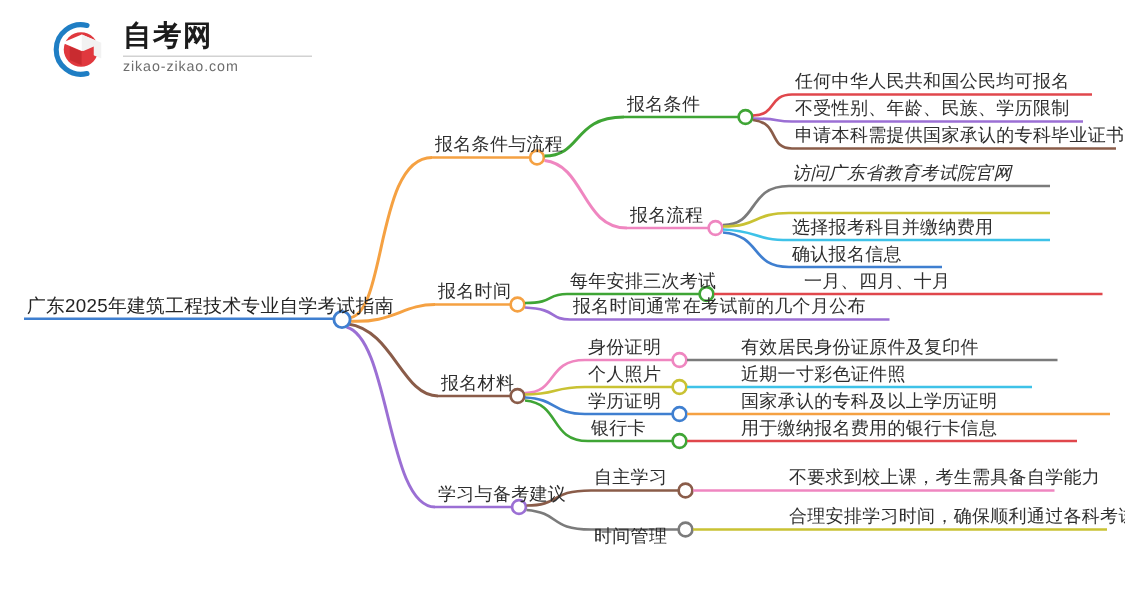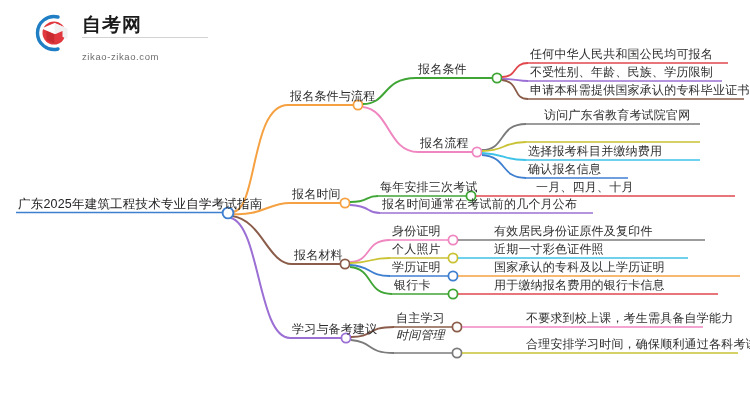--- a/index.html
+++ b/index.html
@@ -64,21 +64,21 @@
     color: #1b1b1b;
     letter-spacing: 1px;
     line-height: 22px;
   }
   #logo-sub {
     font-size: 9.5px;
     color: #6d6d6d;
     letter-spacing: .6px;
     line-height: 12px;
     border-top: 1px solid #d2d2d2;
-    padding-top: 13px;
+    padding-top: 1px;
     margin-top: 1px;
     width: 126px;
   }
 </style>
 </head>
 <body>
 
 <div id="stage">
 
   <div id="logo">
@@ -189,21 +189,21 @@
   <div class="node-label" style="left:290px; top:89px;">报名条件与流程</div>
 
   <div class="node-label" style="left:418px; top:62px;">报名条件</div>
 
   <div class="leaf-label" style="left:530px; top:65px;">不受性别、年龄、民族、学历限制</div>
   <div class="leaf-label" style="left:530px; top:47px;">任何中华人民共和国公民均可报名</div>
   <div class="leaf-label" style="left:530px; top:83px;">申请本科需提供国家承认的专科毕业证书</div>
 
   <div class="node-label" style="left:420px; top:136px;">报名流程</div>
 
-  <div class="leaf-label" style="left:544px; top:108px;">访问广东省教育考试院官网</div>
+  <div class="leaf-label" style="left:528px; top:108px;font-style:italic;">访问广东省教育考试院官网</div>
   <div class="leaf-label" style="left:528px; top:144px;">选择报考科目并缴纳费用</div>
   <div class="leaf-label" style="left:528px; top:162px;text-align:right;">确认报名信息</div>
 
   <div class="node-label" style="left:292px; top:187px;">报名时间</div>
 
   <div class="node-label" style="left:380px; top:180px;">每年安排三次考试</div>
   <div class="leaf-label" style="left:536px; top:180px;">一月、四月、十月</div>
 
   <div class="node-label" style="left:382px; top:197px;">报名时间通常在考试前的几个月公布</div>
 
@@ -219,16 +219,16 @@
   <div class="leaf-label" style="left:494px; top:260px;">国家承认的专科及以上学历证明</div>
 
   <div class="node-label" style="left:394px; top:278px;">银行卡</div>
   <div class="leaf-label" style="left:494px; top:278px;">用于缴纳报名费用的银行卡信息</div>
 
   <div class="node-label" style="left:292px; top:322px;">学习与备考建议</div>
 
   <div class="node-label" style="left:396px; top:311px;">自主学习</div>
   <div class="leaf-label" style="left:526px; top:311px;">不要求到校上课，考生需具备自学能力</div>
 
-  <div class="node-label" style="left:396px; top:328px;font-style:italic;">时间管理</div>
+  <div class="node-label" style="left:396px; top:350px;">时间管理</div>
   <div class="leaf-label" style="left:526px; top:337px;">合理安排学习时间，确保顺利通过各科考试</div>
 
 </div>
 
 </body></html>

